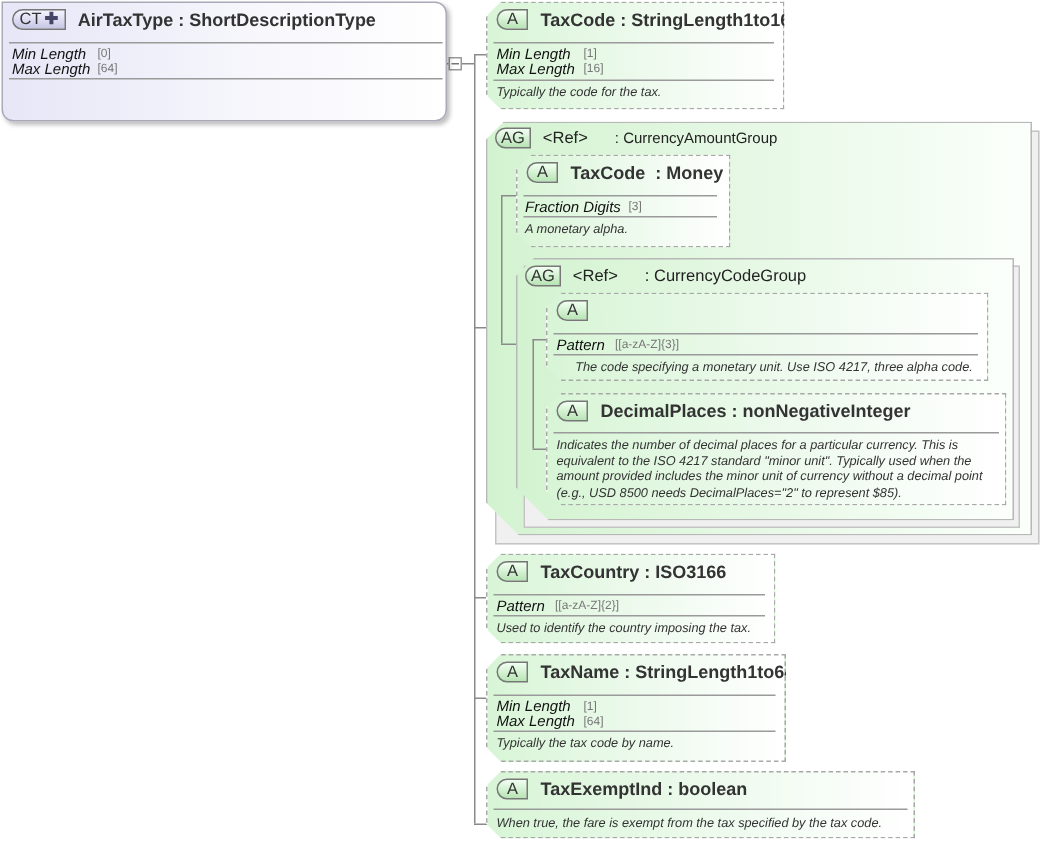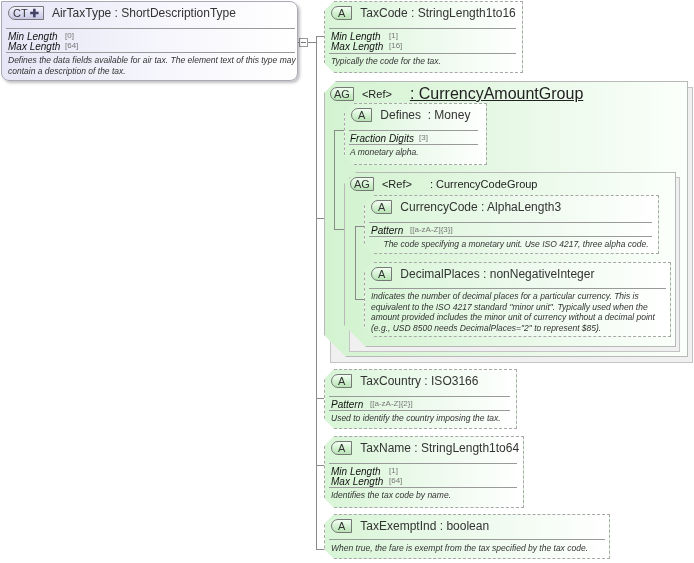--- a/index.html
+++ b/index.html
@@ -19,21 +19,21 @@
         background:linear-gradient(90deg,#d3f3d0 0%,#e9f9e8 55%,#fbfffb 100%);
         clip-path:polygon(12px 0,100% 0,100% 100%,22px 100%,0 calc(100% - 22px),0 12px); }
   .ag-shadow { position:absolute; box-sizing:border-box; border:1px solid #c4c4c4; background:#f0f0f0; }
 
   .hdr { position:absolute; left:6px; top:4px; display:flex; align-items:center; white-space:nowrap; }
   .badge { display:inline-block; box-sizing:border-box; height:14px; padding:0 6px; font-size:11px; line-height:12px;
            border:1px solid #777; border-radius:7px 0 0 7px; color:#333;
            background:linear-gradient(180deg,#f2fff2 0%,#b7e4b4 100%); margin-right:8px; }
   .badge.ct-b { background:linear-gradient(180deg,#f4f4ff 0%,#c6c6e4 100%); padding:0 4px; }
   .badge.ag-b { padding:0 3px; }
-  .title { font-size:12px; font-weight:normal; color:#333; }
+  .title { font-size:12px; font-weight:bold; color:#333; }
   .title.plain { font-weight:normal; }
   .sep { position:absolute; height:1px; background:#9a9a9a; }
   .facet { position:absolute; font-size:10px; font-style:italic; color:#111; white-space:nowrap; }
   .fval { position:absolute; font-size:8px; color:#777; white-space:nowrap; }
   .doc { position:absolute; font-size:8.5px; font-style:italic; color:#333; line-height:10.5px; }
 
   .line { position:absolute; background:#8a8a8a; }
   .minus { position:absolute; width:9px; height:9px; box-sizing:border-box; border:1px solid #999; background:#fff; }
   .minus::after { content:""; position:absolute; left:1px; top:3px; width:5px; height:1px; background:#777; }
 </style>
@@ -54,21 +54,20 @@
   <div class="hdr">
     <span class="badge ct-b"><span>CT</span><span style="display:inline-block;margin-left:2px;color:#446;font-weight:bold;">✚</span></span>
     <span class="title">AirTaxType : ShortDescriptionType</span>
   </div>
   <div class="sep" style="left:4px;right:2px;top:26px;"></div>
   <div class="facet" style="left:6px;top:29px;">Min Length</div>
   <div class="fval" style="left:63px;top:29px;">[0]</div>
   <div class="facet" style="left:6px;top:39px;">Max Length</div>
   <div class="fval" style="left:63px;top:39px;">[64]</div>
   <div class="sep" style="left:4px;right:2px;top:50px;"></div>
-  <div class="doc" style="left:6px;top:53px;width:290px;">Defines the data fields available for air tax. The element text of this type may contain a description of the tax.</div>
 </div>
 
 <div class="box attr" style="left:324px;top:1px;width:199px;height:72px;">
   <div class="hdr">
     <span class="badge">A</span>
     <span class="title">TaxCode : StringLength1to16</span>
   </div>
   <div class="sep" style="left:4px;right:6px;top:26px;"></div>
   <div class="facet" style="left:6px;top:29px;">Min Length</div>
   <div class="fval" style="left:64px;top:29px;">[1]</div>
@@ -76,32 +75,32 @@
   <div class="fval" style="left:64px;top:39px;text-align:center;">[16]</div>
   <div class="sep" style="left:4px;right:6px;top:51px;"></div>
   <div class="doc" style="left:6px;top:54px;width:190px;">Typically the code for the tax.</div>
 </div>
 
 <div class="ag-shadow" style="left:330px;top:87px;width:363px;height:276px;"></div>
 <div class="box ag" style="left:324px;top:81px;width:364px;height:276px;">
   <div class="hdr" style="left:5px;top:3px;">
     <span class="badge ag-b">AG</span>
     <span class="title plain" style="font-size:11px;color:#222;margin-right:18px;">&lt;Ref&gt;</span>
-    <span class="title plain" style="font-size:16px;color:#222;text-decoration:underline;">: CurrencyAmountGroup</span>
+    <span class="title plain" style="font-size:10px;color:#222;">: CurrencyAmountGroup</span>
   </div>
 </div>
 
 <div class="line" style="left:334px;top:130px;width:1px;height:99px;"></div>
 <div class="line" style="left:334px;top:130px;width:12px;height:1px;"></div>
 <div class="line" style="left:334px;top:229px;width:10px;height:1px;"></div>
 
 <div class="box attr" style="left:344px;top:103px;width:143px;height:62px;">
   <div class="hdr">
     <span class="badge">A</span>
-    <span class="title" style="white-space:pre;">Defines  : Money</span>
+    <span class="title" style="white-space:pre;">TaxCode  : Money</span>
   </div>
   <div class="sep" style="left:4px;right:8px;top:26px;"></div>
   <div class="facet" style="left:5px;top:29px;">Fraction Digits</div>
   <div class="fval" style="left:74px;top:29px;">[3]</div>
   <div class="sep" style="left:4px;right:8px;top:40px;"></div>
   <div class="doc" style="left:5px;top:43px;width:135px;">A monetary alpha.</div>
 </div>
 
 <div class="ag-shadow" style="left:349px;top:177px;width:331px;height:175px;"></div>
 <div class="box ag" style="left:344px;top:172px;width:332px;height:175px;">
@@ -112,21 +111,20 @@
   </div>
 </div>
 
 <div class="line" style="left:355px;top:226px;width:1px;height:73px;"></div>
 <div class="line" style="left:355px;top:226px;width:10px;height:1px;"></div>
 <div class="line" style="left:355px;top:299px;width:10px;height:1px;"></div>
 
 <div class="box attr" style="left:364px;top:195px;width:295px;height:59px;">
   <div class="hdr">
     <span class="badge">A</span>
-    <span class="title">CurrencyCode : AlphaLength3</span>
   </div>
   <div class="sep" style="left:4px;right:6px;top:26px;"></div>
   <div class="facet" style="left:6px;top:29px;">Pattern</div>
   <div class="fval" style="left:45px;top:29px;">[[a-zA-Z]{3}]</div>
   <div class="sep" style="left:4px;right:6px;top:40px;"></div>
   <div class="doc" style="left:6px;top:43px;width:290px;white-space:nowrap;text-align:center;">The code specifying a monetary unit. Use ISO 4217, three alpha code.</div>
 </div>
 
 <div class="box attr" style="left:364px;top:262px;width:307px;height:75px;">
   <div class="hdr">
@@ -153,21 +151,21 @@
   <div class="hdr">
     <span class="badge">A</span>
     <span class="title">TaxName : StringLength1to64</span>
   </div>
   <div class="sep" style="left:4px;right:6px;top:26px;"></div>
   <div class="facet" style="left:6px;top:29px;">Min Length</div>
   <div class="fval" style="left:64px;top:29px;">[1]</div>
   <div class="facet" style="left:6px;top:39px;">Max Length</div>
   <div class="fval" style="left:64px;top:39px;">[64]</div>
   <div class="sep" style="left:4px;right:6px;top:50px;"></div>
-  <div class="doc" style="left:6px;top:53px;width:190px;">Identifies the tax code by name.</div>
+  <div class="doc" style="left:6px;top:53px;width:190px;">Typically the tax code by name.</div>
 </div>
 
 <div class="box attr" style="left:324px;top:514px;width:286px;height:45px;">
   <div class="hdr">
     <span class="badge">A</span>
     <span class="title">TaxExemptInd : boolean</span>
   </div>
   <div class="sep" style="left:4px;right:4px;top:24px;"></div>
   <div class="doc" style="left:6px;top:28px;width:280px;white-space:nowrap;">When true, the fare is exempt from the tax specified by the tax code.</div>
 </div>

